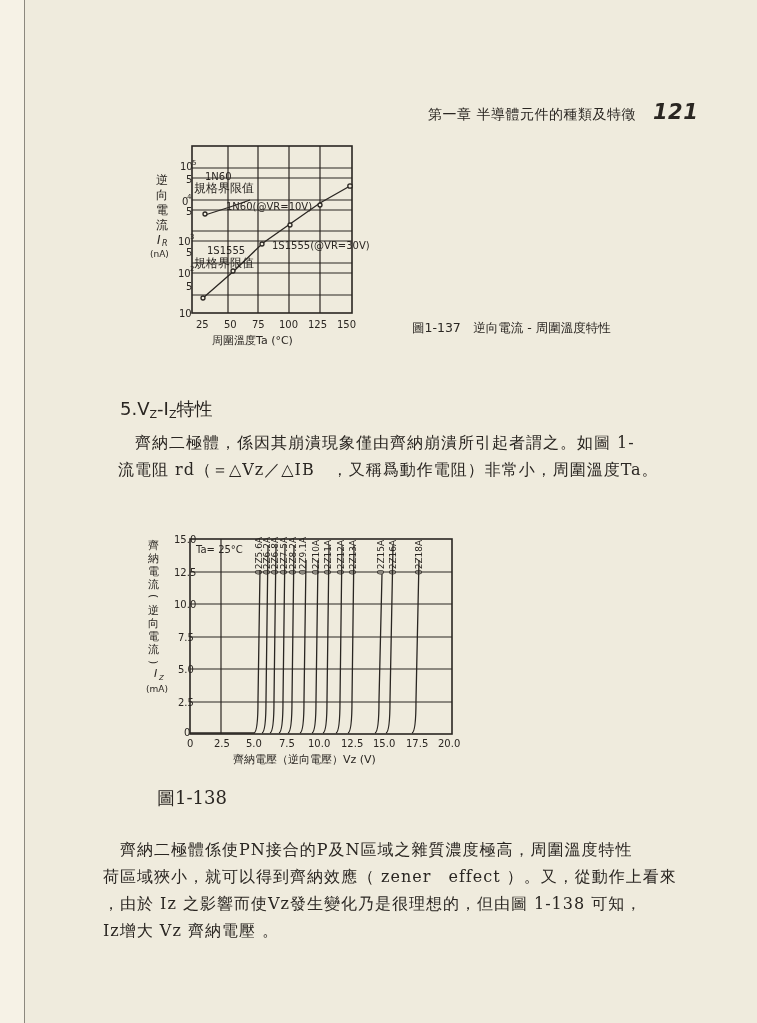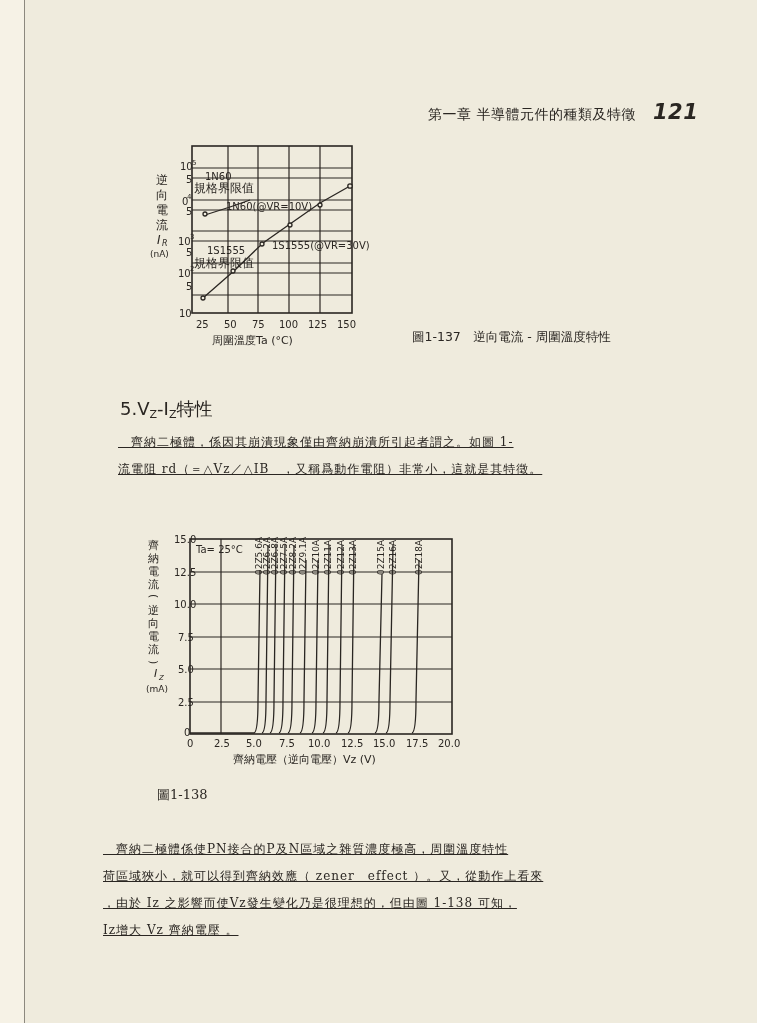--- a/index.html
+++ b/index.html
@@ -9,21 +9,21 @@
     font-family:"DejaVu Serif", serif; color:#2a2622;
   }
   .binding-edge { position:absolute; left:0; top:0; width:24px; height:1023px; background:#f6f2e6; border-right:1px solid #8c887e; }
   .page { position:absolute; left:25px; top:0; width:732px; height:1023px; background:#efebdd; }
   .header { position:absolute; left:428px; top:100px; font-size:14px; font-family:"DejaVu Sans", sans-serif; letter-spacing:0.5px; white-space:nowrap; }
   .header .pgnum { font-weight:bold; font-style:italic; font-size:21px; margin-left:12px; }
   .abs { position:absolute; white-space:nowrap; }
   .caption { font-family:"DejaVu Sans", sans-serif; font-size:12.5px; }
   .section-title { position:absolute; left:120px; top:397px; font-size:18px; font-family:"DejaVu Sans", sans-serif; }
   .section-title sub { font-size:11px; vertical-align:-3px; }
-  .para { position:absolute; left:118px; width:548px; font-size:12px; line-height:27px; letter-spacing:1px;text-decoration:underline; }
+  .para { position:absolute; left:118px; width:548px; font-size:16px; line-height:27px; letter-spacing:1px; }
   .para .line { display:block; white-space:nowrap; }
   svg text { font-family:"DejaVu Sans", sans-serif; fill:#2a2622; }
 </style>
 </head>
 <body>
 
 <div class="binding-edge"></div>
 <div class="page"></div>
 
 <div class="header">
@@ -101,29 +101,29 @@
   <g font-size="10">
     <text x="205" y="180">1N60</text>
     <text x="194" y="192" font-size="12">規格界限值</text>
     <text x="226" y="210">1N60(@VR=10V)</text>
     <text x="207" y="254">1S1555</text>
     <text x="194" y="267" font-size="12">規格界限值</text>
     <text x="272" y="249">1S1555(@VR=30V)</text>
   </g>
 </svg>
 
-<div class="abs caption" style="left:412px;top:329px">圖1-137　逆向電流 - 周圍溫度特性</div>
+<div class="abs caption" style="left:412px;top:320px">圖1-137　逆向電流 - 周圍溫度特性</div>
 
 <div class="section-title">
   <span>5.</span><span>V</span><sub>Z</sub><span>-I</span><sub>Z</sub><span>特性</span>
 </div>
 
 <div class="para" style="top:429px">
   <span class="line">　齊納二極體，係因其崩潰現象僅由齊納崩潰所引起者謂之。如圖 1-</span>
-  <span class="line">流電阻 rd（＝△Vz／△IB　，又稱爲動作電阻）非常小，這就是其特徵。</span>
+  <span class="line">流電阻 rd（＝△Vz／△IB　，又稱爲動作電阻）非常小，周圍溫度Ta。</span>
 </div>
 
 <svg style="position:absolute;left:140px;top:530px" width="330" height="245" viewBox="140 530 330 245">
   <g stroke="#2a2622" stroke-width="1.2" fill="none">
     <rect x="190" y="539" width="262" height="195" stroke-width="1.6"></rect>
     <line x1="221" y1="539" x2="221" y2="734"></line>
     <line x1="190" y1="572" x2="452" y2="572"></line>
     <line x1="190" y1="604" x2="452" y2="604"></line>
     <line x1="190" y1="637" x2="452" y2="637"></line>
     <line x1="190" y1="669" x2="452" y2="669"></line>
@@ -194,20 +194,20 @@
     <text x="148" y="640">電</text>
     <text x="148" y="653">流</text>
     <text x="150" y="666" transform="rotate(90 153 663)">)</text>
     <text x="154" y="677" font-style="italic">I</text>
       <text x="159" y="680" font-size="7" font-style="italic">Z</text>
     <text x="146" y="692" font-size="9">(mA)</text>
   </g>
   <text x="233" y="763" font-size="11">齊納電壓（逆向電壓）Vz (V)</text>
 </svg>
 
-<div class="abs caption" style="left:157px;top:786px;font-family:'DejaVu Serif',serif;font-size:13px">圖1-138</div>
+<div class="abs caption" style="left:157px;top:786px;font-family:'DejaVu Serif',serif;font-size:18px">圖1-138</div>
 
 <div class="para" style="top:836px;left:103px;width:570px">
   <span class="line">　齊納二極體係使PN接合的P及N區域之雜質濃度極高，周圍溫度特性</span>
   <span class="line">荷區域狹小，就可以得到齊納效應（ zener　effect ）。又，從動作上看來</span>
   <span class="line">，由於 Iz 之影響而使Vz發生變化乃是很理想的，但由圖 1-138 可知，</span>
   <span class="line">Iz增大 Vz 齊納電壓 。</span>
 </div>
 
 </body></html>

